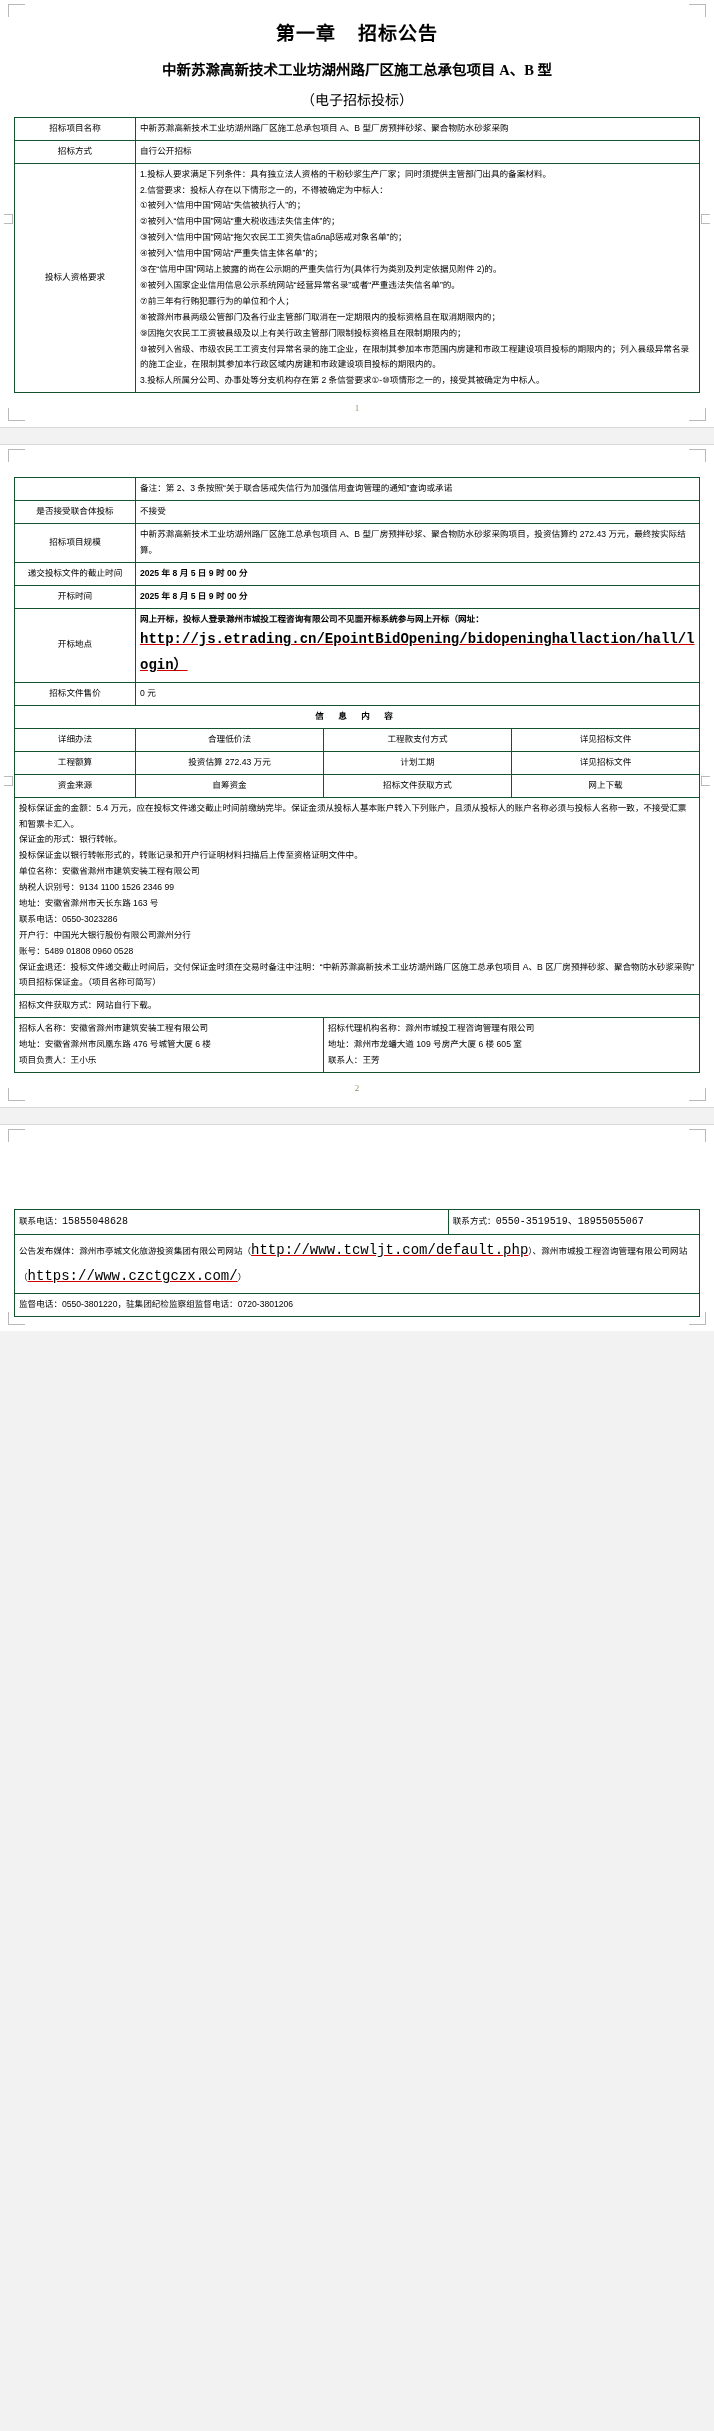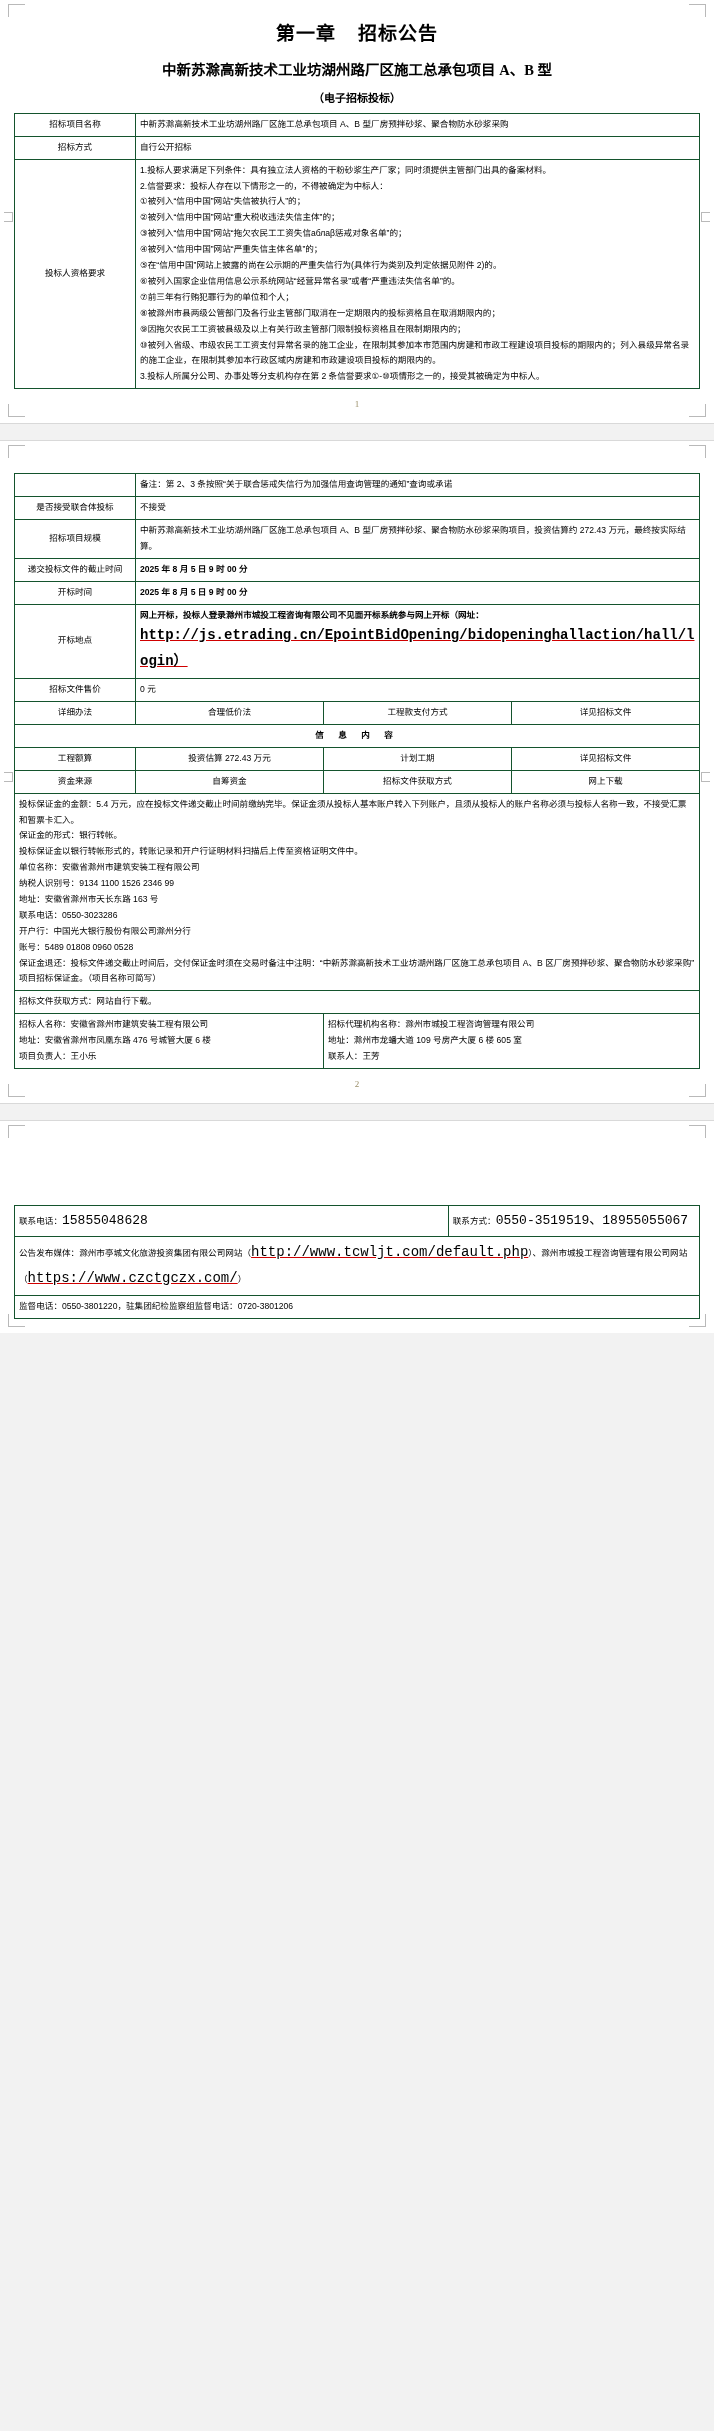--- a/index.html
+++ b/index.html
@@ -53,22 +53,22 @@
   .doc-title {
     text-align: center;
     font-size: 14.5px;
     font-weight: bold;
     line-height: 1.65;
     margin: 0 26px 6px 26px;
     font-family: "Liberation Serif", "DejaVu Serif", serif;
   }
   .doc-subtitle {
     text-align: center;
-    font-size: 11px;
-    font-weight: bold;
+    font-size: 14px;
+    font-weight: normal;
     margin: 2px 0 8px 0;
   }
 
   table.doc {
     width: 100%;
     border-collapse: collapse;
     table-layout: fixed;
     font-size: 8.6px;
     font-family: "Liberation Sans", "DejaVu Sans", sans-serif;
   }
@@ -87,21 +87,21 @@
   td.val p { margin: 0; }
   td.center { text-align: center; }
   .bold { font-weight: bold; }
   .sec-head {
     text-align: center;
     font-weight: bold;
     letter-spacing: 6px;
   }
   .mono {
     font-family: "Liberation Mono", "DejaVu Sans Mono", monospace;
-    font-size: 13px;
+    font-size: 10px;
   }
   .url-red {
     font-family: "Liberation Mono", "DejaVu Sans Mono", monospace;
     font-size: 14px;
     text-decoration: underline;
     text-decoration-color: #d00000;
   }
   .pagenum {
     text-align: center;
     font-size: 9px;
@@ -203,27 +203,27 @@
           <td class="val" colspan="3">
             <p class="bold">网上开标，投标人登录滁州市城投工程咨询有限公司不见面开标系统参与网上开标（网址：</p>
             <p><span class="url-red bold">http://js.etrading.cn/EpointBidOpening/bidopeninghallaction/hall/login）</span></p>
           </td>
         </tr>
         <tr>
           <td class="lbl">招标文件售价</td>
           <td class="val" colspan="3">0 元</td>
         </tr>
         <tr>
+          <td class="sec-head" colspan="4">信 息 内 容</td>
+        </tr>
+        <tr>
           <td class="center">详细办法</td>
           <td class="center">合理低价法</td>
           <td class="center">工程款支付方式</td>
           <td class="center">详见招标文件</td>
-        </tr>
-        <tr>
-          <td class="sec-head" colspan="4">信 息 内 容</td>
         </tr>
         <tr>
           <td class="center">工程额算</td>
           <td class="center">投资估算 272.43 万元</td>
           <td class="center">计划工期</td>
           <td class="center">详见招标文件</td>
         </tr>
         <tr>
           <td class="center">资金来源</td>
           <td class="center">自筹资金</td>

